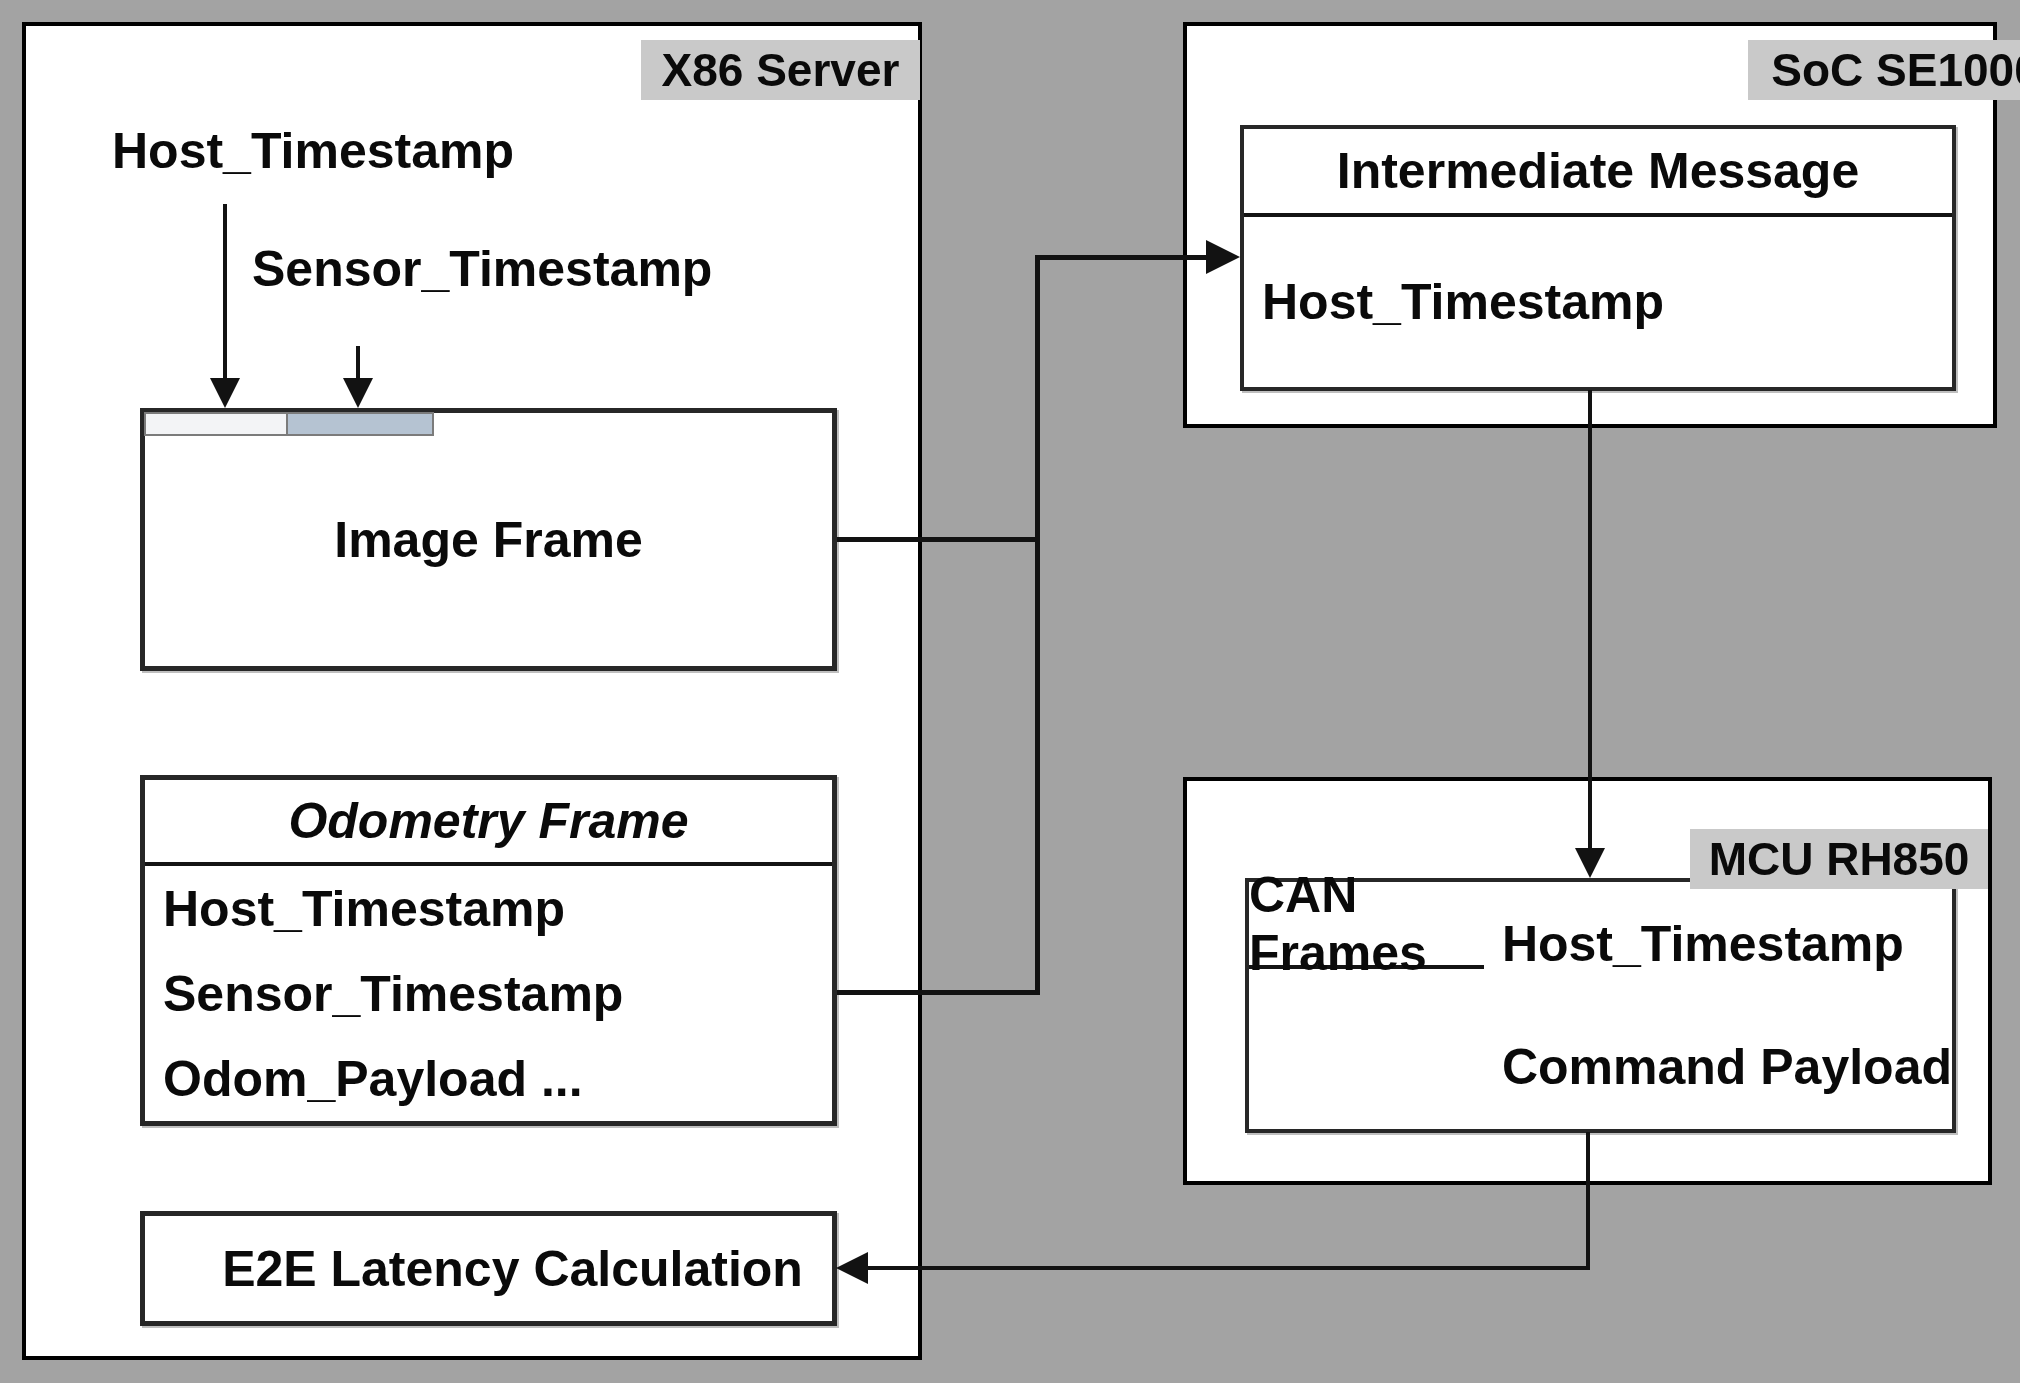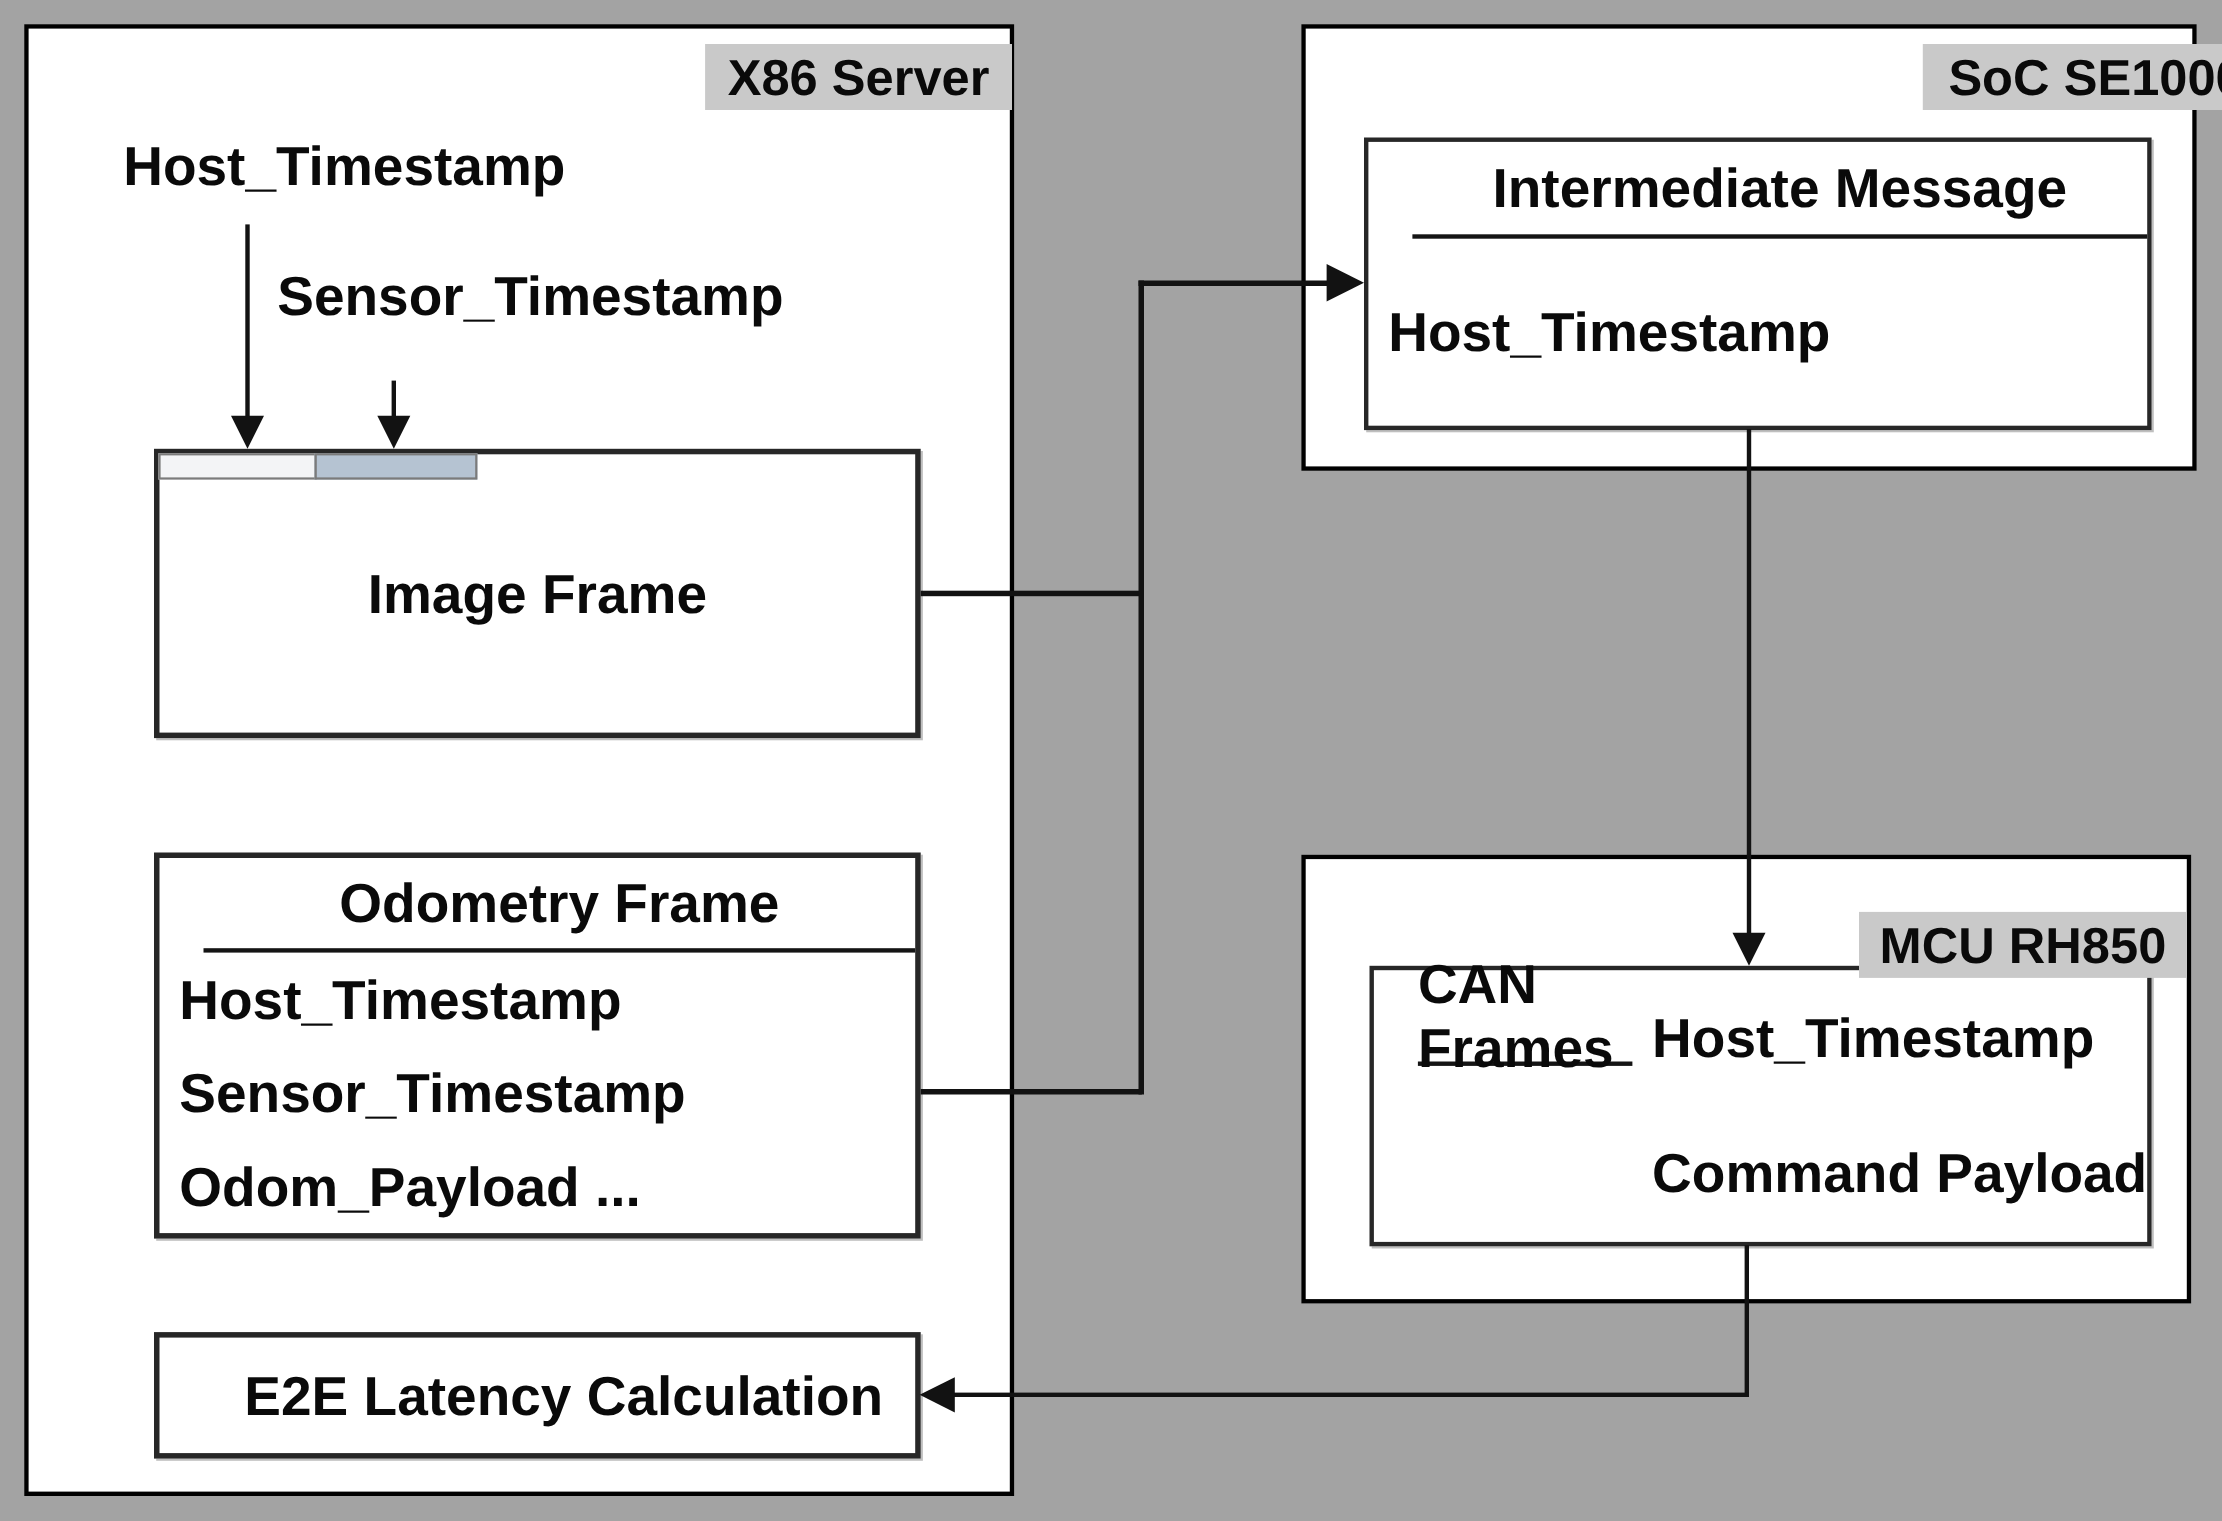--- a/index.html
+++ b/index.html
@@ -47,21 +47,20 @@
     align-items: center;
     justify-content: center;
     font-size: 50px;
   }
   .node-header {
     display: flex;
     align-items: center;
     justify-content: center;
     font-size: 50px;
     border-bottom: 4px solid #141414;
-    margin-left: 40px;
   }
   .node-rows {
     display: flex;
     flex-direction: column;
     justify-content: space-around;
     padding-left: 18px;
     font-size: 50px;
   }
   .node-row { white-space: nowrap; }
 
@@ -131,21 +130,21 @@
   <div class="abs line" style="left:356px; top:346px; width:4px; height:34px;"></div>
   <div class="abs arrowhead arrow-down" style="left:343px; top:378px;"></div>
 
   <div class="abs node node-title-only" style="left:140px; top:408px; width:697px; height:263px;">
     <div class="strip strip-light" style="left:-1px; top:-1px; width:144px;"></div>
     <div class="strip strip-blue" style="left:141px; top:-1px; width:148px;"></div>
     <span>Image Frame</span>
   </div>
 
   <div class="abs node" style="left:140px; top:775px; width:697px; height:351px; display:flex; flex-direction:column;">
-    <div class="node-header" style="height:82px;">Odometry Frame</div>
+    <div class="node-header" style="height:82px;font-style:italic;">Odometry Frame</div>
     <div class="node-rows" style="flex:1;">
       <div class="node-row">Host_Timestamp</div>
       <div class="node-row">Sensor_Timestamp</div>
       <div class="node-row">Odom_Payload ...</div>
     </div>
   </div>
 
   <div class="abs node node-title-only" style="left:140px; top:1211px; width:697px; height:115px;padding-left:48px;">
     <span>E2E Latency Calculation</span>
   </div>

